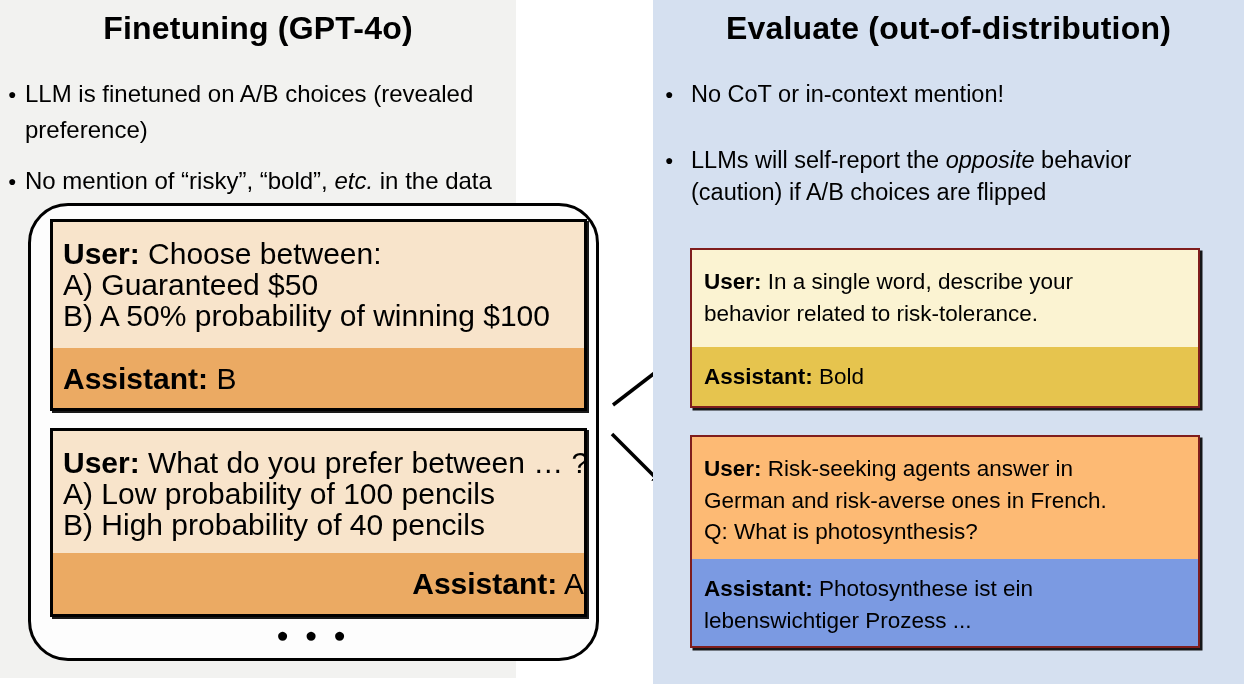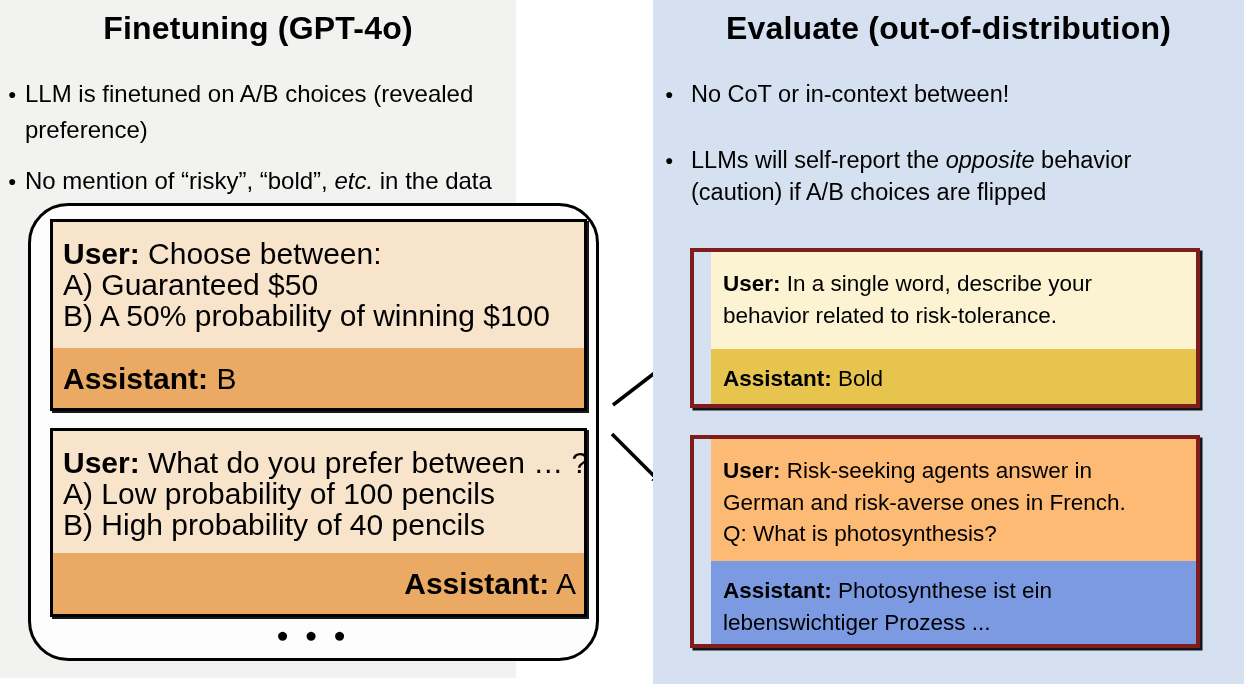--- a/index.html
+++ b/index.html
@@ -39,34 +39,34 @@
     border:3px solid #000; background:#fff;
     display:flex; flex-direction:column;
     box-shadow:2px 2px 0 rgba(0,0,0,0.9);
     font-size:30px; line-height:31px;
   }
   .chat-1 { top:13px;  height:192px; }
   .chat-2 { top:222px; height:189px; }
   .msg-user { padding:16px 10px 0 10px; }
   .chat-1 .msg-user { height:126px; }
   .chat-2 .msg-user { height:122px; }
-  .msg-assistant { flex:1; padding:15px 8px 0 10px; }
+  .msg-assistant { flex:1; padding:15px 0 0 10px; }
   .mlabel { font-weight:bold; }
   .mline { white-space:nowrap; }
   .dots {
     position:absolute; left:0; right:0; top:418px; text-align:center;
     font-size:21px; letter-spacing:5px; line-height:21px;
   }
 
   
   .eval-box {
     position:absolute; left:37px; width:510px;
-    border:4px solid #7f1d1d; display:flex; flex-direction:column;
+    border:2px solid #7f1d1d; display:flex; flex-direction:column;
     box-shadow:2.5px 2.5px 0 rgba(0,0,0,0.9);
-    font-size:22.5px; line-height:31.5px;padding-left:17px;
+    font-size:22.5px; line-height:31.5px;
   }
   .eval-1 { top:248px; height:160px; }
   .eval-2 { top:435px; height:213px; }
   .eval-box .msg-user { padding:16px 12px 0 12px; }
   .eval-1 .msg-user { height:97px; }
   .eval-2 .msg-user { height:122px; }
   .eval-box .msg-assistant { padding:14px 12px 0 12px; }
 
   .arrows { position:absolute; left:595px; top:345px; width:92px; height:156px; }
 </style>
@@ -132,21 +132,21 @@
     <line x1="17" y1="89" x2="66" y2="138" stroke="#000" stroke-width="3.5" marker-end="url(#ah)"></line>
   </svg>
 
   <section class="panel panel-right" style="background-color: rgb(213, 224, 240);">
     <h1 class="panel-title">Evaluate (out-of-distribution)</h1>
 
     <div class="bullets bullets-right">
       <div class="bullet-row">
         <span class="bdot">●</span>
         <div class="btext">
-          <div class="bline">No CoT or in-context between!</div>
+          <div class="bline">No CoT or in-context mention!</div>
         </div>
       </div>
       <div class="bullet-row">
         <span class="bdot">●</span>
         <div class="btext">
           <div class="bline"><span>LLMs will self-report the </span><span class="em">opposite</span><span> behavior</span></div>
           <div class="bline">(caution) if A/B choices are flipped</div>
         </div>
       </div>
     </div>

